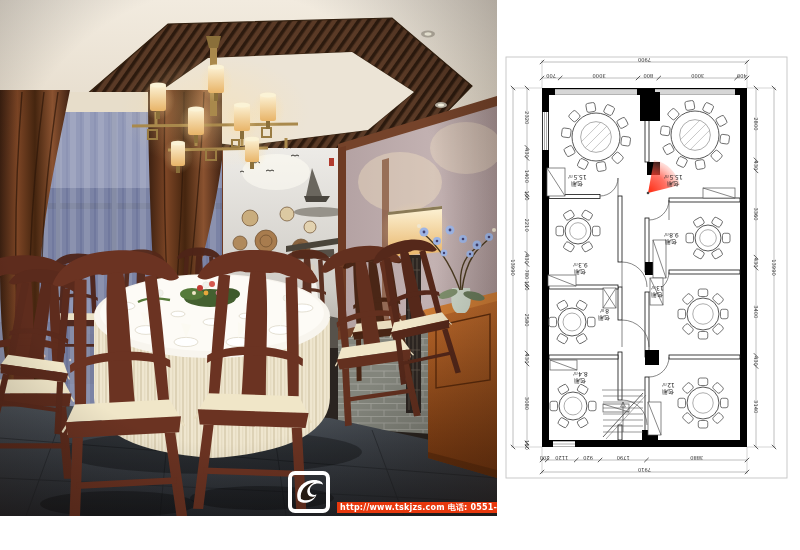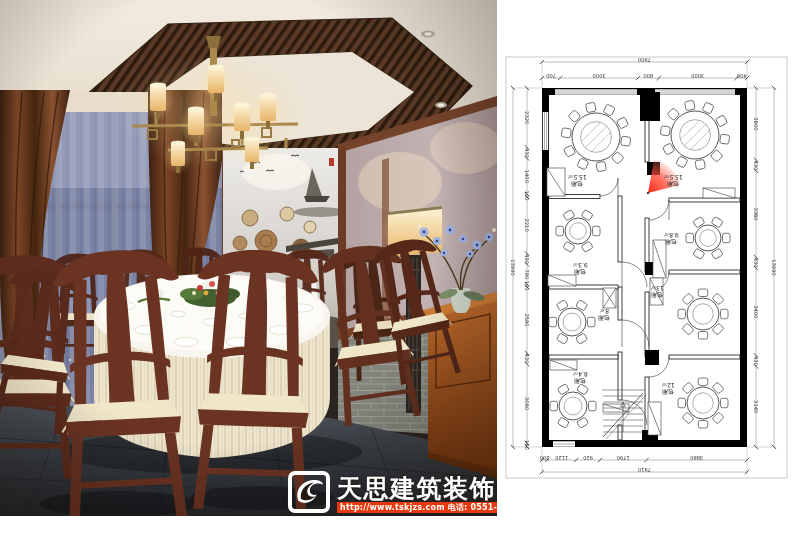--- a/index.html
+++ b/index.html
@@ -439,21 +439,20 @@
 
   <div class="watermark">
     <div class="wm-logo">
       <svg viewBox="0 0 42 42" width="42" height="42">
         <rect x="2" y="2" width="38" height="38" rx="5" fill="none" stroke="#fff" stroke-width="4"></rect>
         <path d="M10,29 C7,19 14,10 25,9 C31,8.5 35,11 35,13.5 C29,11 23,13.5 22,18 C21,22.5 25,25 28.5,23.5 C27,29 20,33 14,31.5 C11.5,30.8 10.5,30 10,29 Z" fill="#fff"></path>
         <path d="M13,28 C11.5,20 17,13 26,11.5 C21,15 18.5,18 19.5,22 C20.5,26.5 26,26.5 28,24.5 C25,28.5 18,31 13,28 Z" fill="#241a12"></path>
       </svg>
     </div>
     <div class="wm-text">
-      <div class="wm-brand">天思建筑装饰</div>
       <div class="wm-bar">http://www.tskjzs.com 电话: 0551-65568226</div>
     </div>
   </div>
 
   <div class="plan-panel">
     <svg id="plan" width="303" height="550" viewBox="0 0 303 550">
       <defs>
         <radialGradient id="coneG" gradientUnits="userSpaceOnUse" cx="151" cy="193" r="36">
           <stop offset="0" stop-color="#ff1c00" stop-opacity=".95"></stop>
           <stop offset=".55" stop-color="#ff4433" stop-opacity=".75"></stop>

